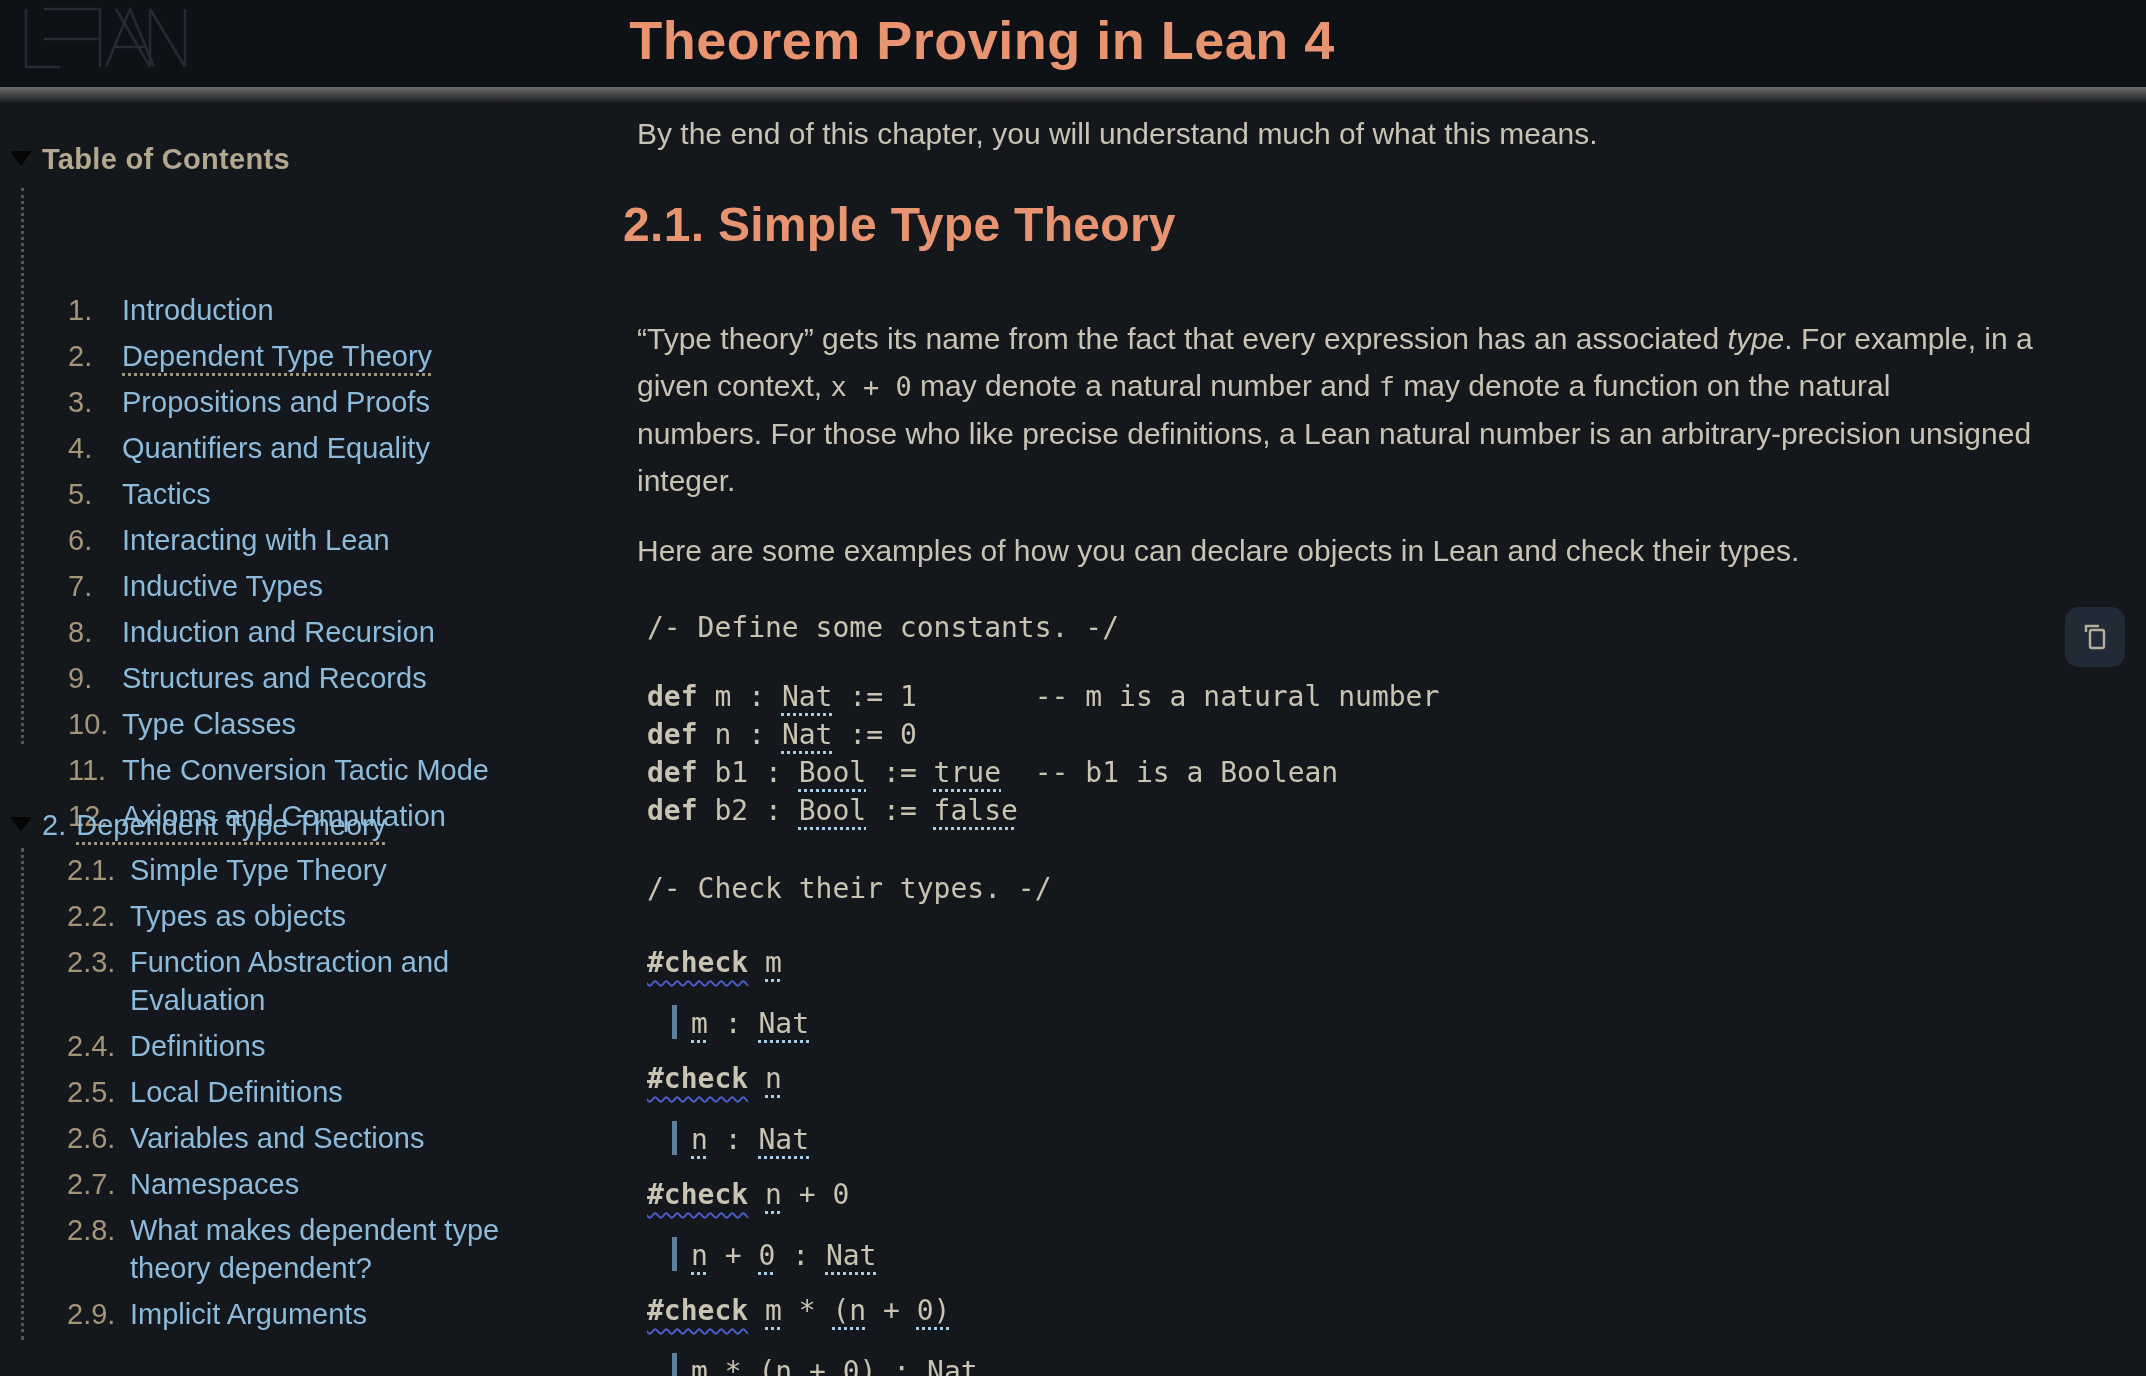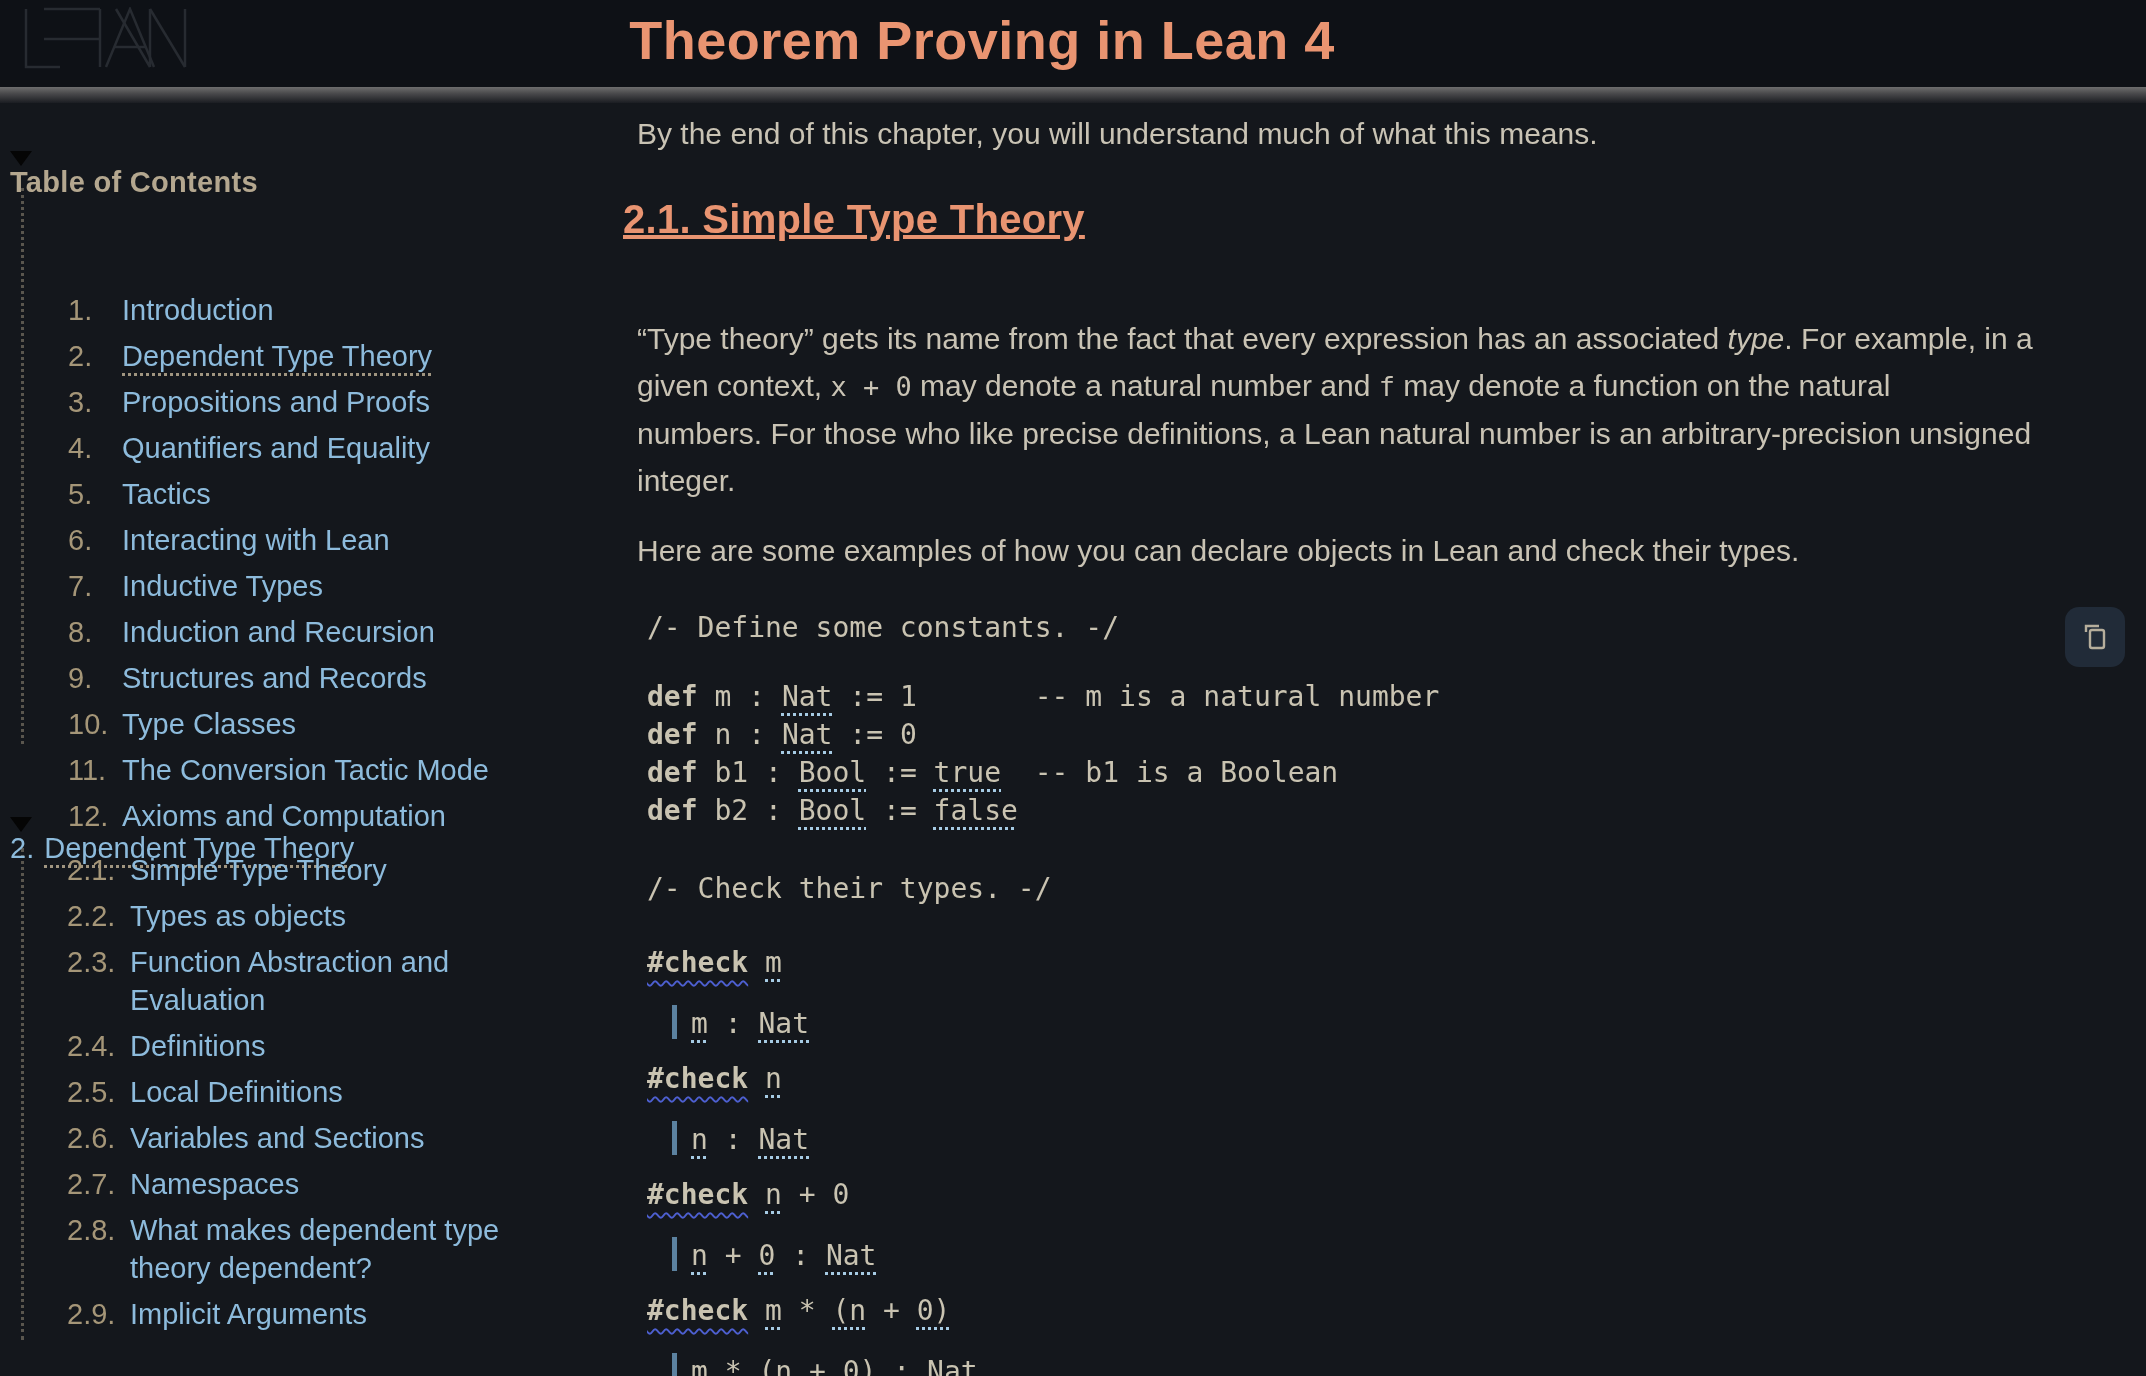--- a/index.html
+++ b/index.html
@@ -13,41 +13,41 @@
               display:flex;align-items:center;justify-content:center;
               font-size:54px;font-weight:bold;color:#e99471;letter-spacing:.5px;}
   #divider{position:absolute;left:0;top:87px;width:2146px;height:16px;z-index:5;
            background:linear-gradient(to bottom,#6e6e6e 0%,#4a4a4c 40%,#1b1d22 100%);}
 
   
   #sidebar{position:absolute;left:0;top:103px;width:610px;bottom:0;font-size:29px;}
   .tree-line{position:absolute;left:21px;width:0;border-left:3px dotted rgba(160,150,128,.5);}
   #tree1{top:85px;height:556px;}
   #tree2{top:745px;height:492px;}
-  .toc-head{position:absolute;left:10px;display:flex;align-items:flex-start;flex-direction:column;}
+  .toc-head{position:absolute;left:10px;display:flex;align-items:flex-start;}
   .tri{width:0;height:0;border-left:11px solid transparent;border-right:11px solid transparent;
        border-top:15px solid #050505;margin:8px 10px 0 0;flex:none;}
   .toc-title{font-weight:bold;color:#b4a78f;letter-spacing:.3px;}
   .toc-list{position:absolute;left:0;}
   .toc-row{display:flex;line-height:38px;margin-bottom:8px;}
   .toc-row .num{color:#a59678;flex:none;}
   .g1 .num{margin-left:68px;width:54px;}
   .g2 .num{margin-left:67px;width:63px;}
   .toc-link{color:#8dbbdc;}
   .g1 .toc-link{width:460px;}
   .g2 .toc-link{width:378px;}
   .sec-num{color:#8dbbdc;margin-right:10px;}
   .dotted-tan{text-decoration-line:underline;text-decoration-style:dotted;
               text-decoration-color:rgba(185,172,146,.85);text-decoration-thickness:3px;text-underline-offset:7px;}
 
   
   #main{position:absolute;left:620px;top:103px;width:1506px;bottom:0;}
   .para{font-size:30px;line-height:47px;color:#c9c3b4;position:absolute;left:0;width:1506px;margin-left:17px;}
   #p-intro{top:7px;}
-  #h-section{position:absolute;left:3px;top:94px;font-size:40px;font-weight:bold;color:#e99471;letter-spacing:.3px;text-decoration:underline;}
+  #h-section{position:absolute;left:3px;top:94px;font-size:48px;font-weight:bold;color:#e99471;letter-spacing:.3px;}
   #p-main{top:212px;}
   #p-examples{top:424px;}
   .em{font-style:italic;}
   .icode{font-family:"DejaVu Sans Mono",monospace;font-size:27px;}
 
   
   #codeblock{position:absolute;left:27px;top:506px;width:1479px;
              font-family:"DejaVu Sans Mono",monospace;font-size:28px;color:#c9c3b1;}
   .code-line{line-height:38px;white-space:pre;}
   .gap38{margin-top:31px;}  .gap40{margin-top:40px;}  .gap36{margin-top:36px;}  .gap17{margin-top:17px;}

